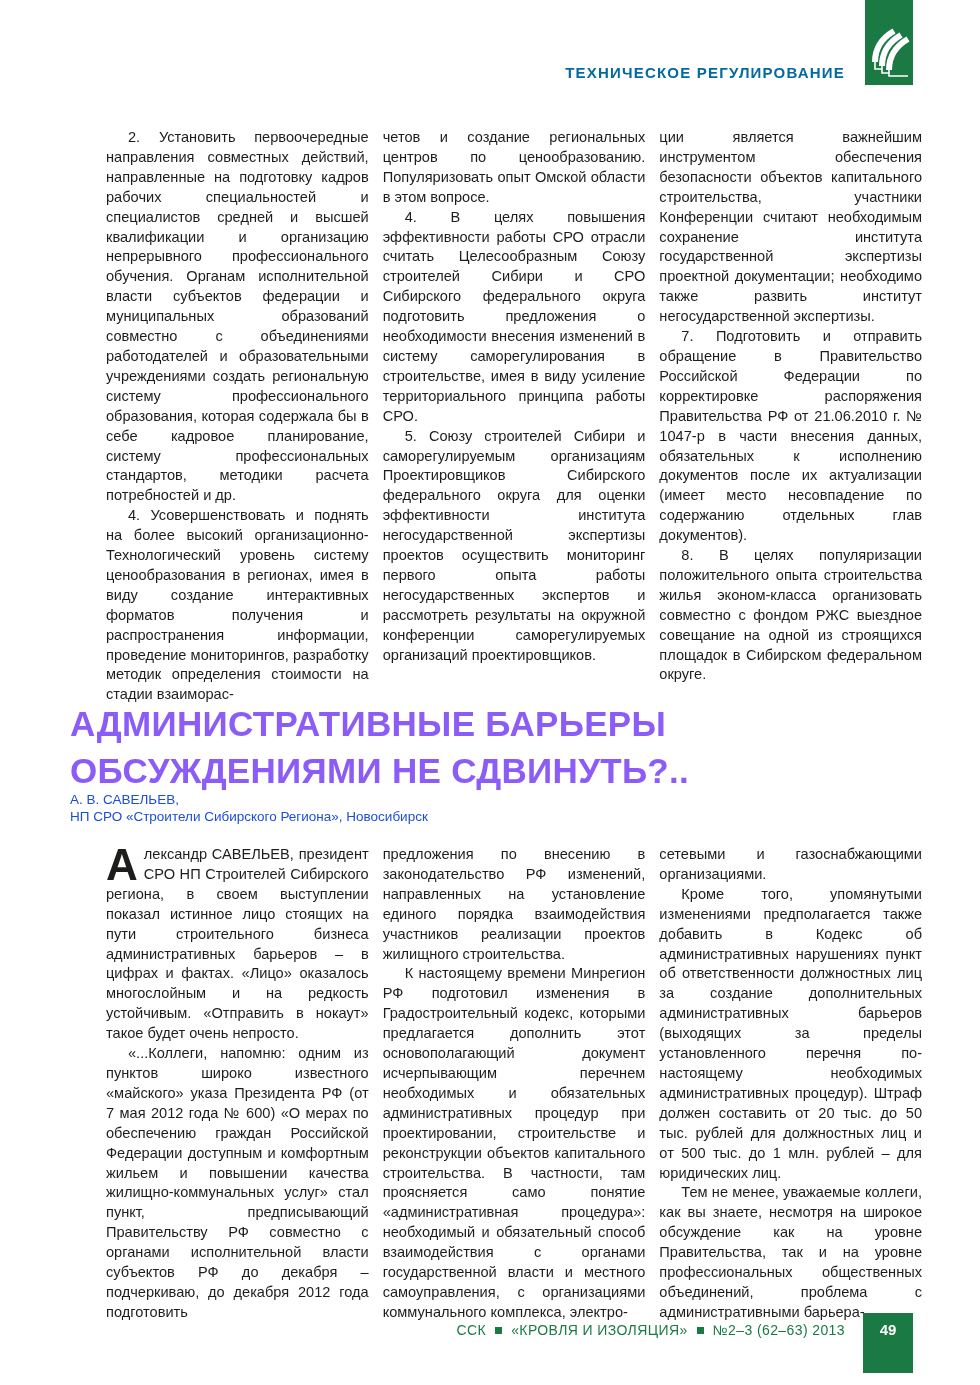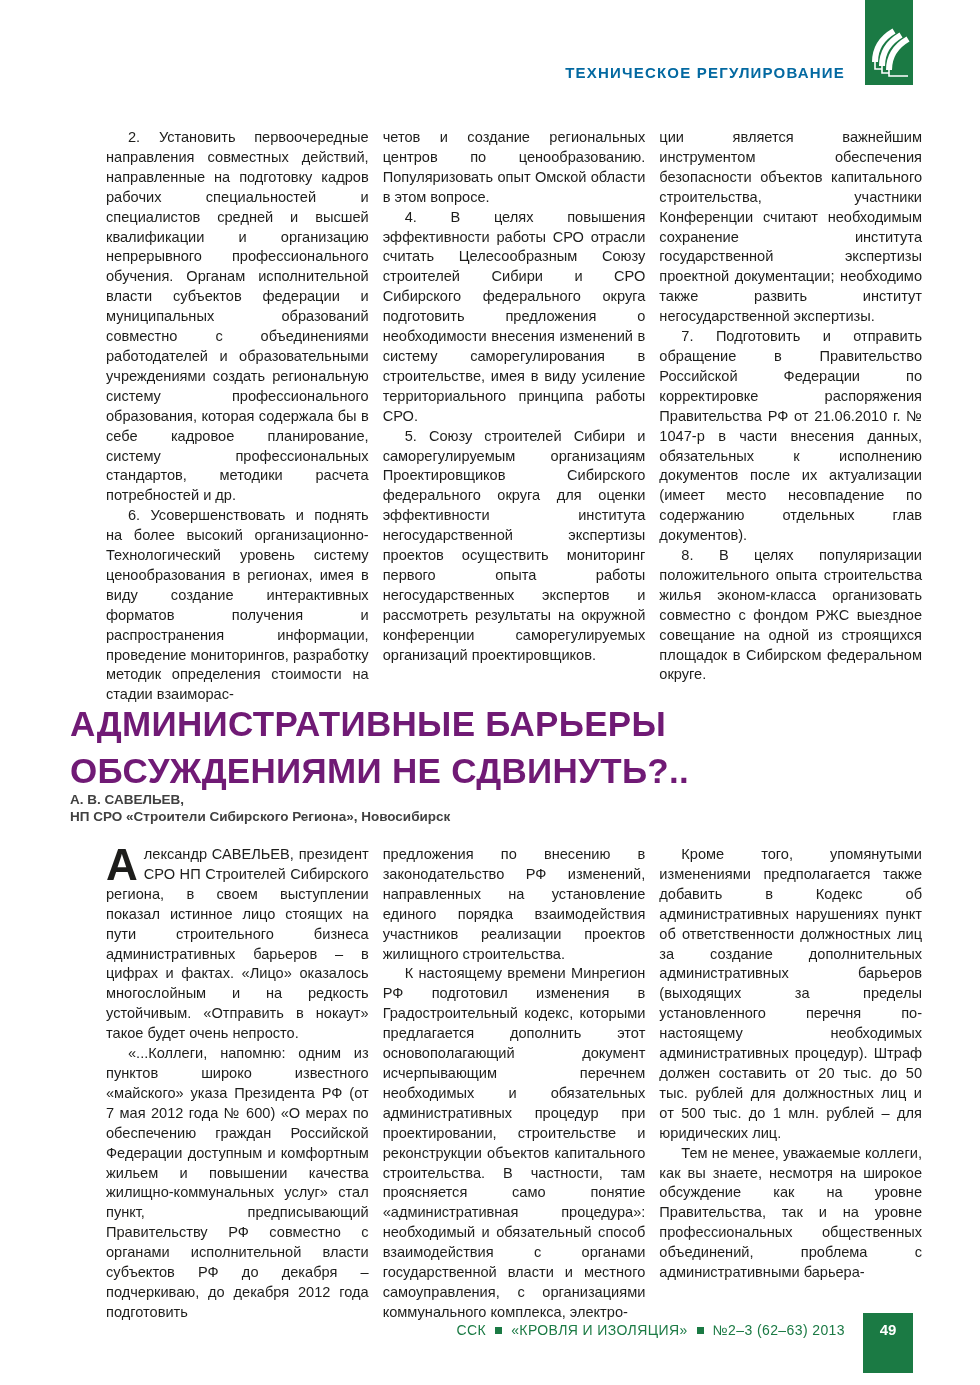--- a/index.html
+++ b/index.html
@@ -22,23 +22,23 @@
     margin:0;text-align:justify;font-size:14.6px;line-height:19.9px;color:#1d1d1b;
   }
   .col p.indent{text-indent:22px;}
   .dropcap{
     float:left;font-size:44px;line-height:35px;font-weight:bold;
     margin:2px 6px 0 0;color:#1d1d1b;
   }
   
   .headline{
     position:absolute;left:70px;top:700px;width:700px;
-    color:#701a75;font-weight:bold;font-size:35px;line-height:47px;letter-spacing:0.3px;
+    color:#8b5cf6;font-weight:bold;font-size:35px;line-height:47px;letter-spacing:0.3px;
   }
-  .byline{position:absolute;left:70px;top:791px;font-size:13.5px;line-height:17px;font-weight:bold;color:#404040;}
+  .byline{position:absolute;left:70px;top:791px;font-size:13.5px;line-height:17px;font-weight:normal;color:#1d4ed8;}
   
   .footer-line{
     position:absolute;top:1322px;right:135px;
     display:inline-flex;align-items:center;gap:9px;
     color:#1b7a44;font-size:14px;letter-spacing:0.4px;white-space:nowrap;
   }
   .footer-square{width:7px;height:7px;background:#1b7a44;display:inline-block;}
   .page-box{
     position:absolute;top:1313px;right:67px;width:50px;height:60px;background:#1b7a44;
     color:#ffffff;font-weight:bold;font-size:15px;text-align:center;box-sizing:border-box;padding-top:8px;
@@ -55,21 +55,21 @@
     <path d="M24,70 Q24,50 43,39" stroke="#ffffff" stroke-width="6" fill="none"></path>
     <path d="M10,62 L10,69 L17,69" stroke="#ffffff" stroke-width="1.6" fill="none"></path>
     <path d="M17,66 L17,73 L24,73" stroke="#ffffff" stroke-width="1.6" fill="none"></path>
     <path d="M24,70 L24,76 L43,76" stroke="#ffffff" stroke-width="1.6" fill="none"></path>
   </svg>
 </div>
 
 <div class="columns top-columns">
   <div class="col">
       <p class="para indent">2. Установить первоочередные направления совместных действий, направленные на подготовку кадров рабочих специальностей и специалистов средней и высшей квалификации и организацию непрерывного профессионального обучения. Органам исполнительной власти субъектов федерации и муниципальных образований совместно с объединениями работодателей и образовательными учреждениями создать региональную систему профессионального образования, которая содержала бы в себе кадровое планирование, систему профессиональных стандартов, методики расчета потребностей и др.</p>
-      <p class="para indent">6. Усовершенствовать и поднять на более высокий организационно-Технологический уровень систему ценообразования в регионах, имея в виду создание интерактивных форматов получения и распространения информации, проведение мониторингов, разработку методик определения стоимости на стадии взаиморас-</p>
+      <p class="para indent">4. Усовершенствовать и поднять на более высокий организационно-Технологический уровень систему ценообразования в регионах, имея в виду создание интерактивных форматов получения и распространения информации, проведение мониторингов, разработку методик определения стоимости на стадии взаиморас-</p>
     </div>
   <div class="col">
       <p class="para">четов и создание региональных центров по ценообразованию. Популяризовать опыт Омской области в этом вопросе.</p>
       <p class="para indent">4. В целях повышения эффективности работы СРО отрасли считать Целесообразным Союзу строителей Сибири и СРО Сибирского федерального округа подготовить предложения о необходимости внесения изменений в систему саморегулирования в строительстве, имея в виду усиление территориального принципа работы СРО.</p>
       <p class="para indent">5. Союзу строителей Сибири и саморегулируемым организациям Проектировщиков Сибирского федерального округа для оценки эффективности института негосударственной экспертизы проектов осуществить мониторинг первого опыта работы негосударственных экспертов и рассмотреть результаты на окружной конференции саморегулируемых организаций проектировщиков.</p>
     </div>
   <div class="col">
       <p class="para">ции является важнейшим инструментом обеспечения безопасности объектов капитального строительства, участники Конференции считают необходимым сохранение института государственной экспертизы проектной документации; необходимо также развить институт негосударственной экспертизы.</p>
       <p class="para indent">7. Подготовить и отправить обращение в Правительство Российской Федерации по корректировке распоряжения Правительства РФ от 21.06.2010 г. № 1047-р в части внесения данных, обязательных к исполнению документов после их актуализации (имеет место несовпадение по содержанию отдельных глав документов).</p>
       <p class="para indent">8. В целях популяризации положительного опыта строительства жилья эконом-класса организовать совместно с фондом РЖС выездное совещание на одной из строящихся площадок в Сибирском федеральном округе.</p>
@@ -89,20 +89,21 @@
 <div class="columns bottom-columns">
   <div class="col">
       <p class="para"><span class="dropcap">А</span>лександр САВЕЛЬЕВ, президент СРО НП Строителей Сибирского региона, в своем выступлении показал истинное лицо стоящих на пути строительного бизнеса административных барьеров – в цифрах и фактах. «Лицо» оказалось многослойным и на редкость устойчивым. «Отправить в нокаут» такое будет очень непросто.</p>
       <p class="para indent">«...Коллеги, напомню: одним из пунктов широко известного «майского» указа Президента РФ (от 7 мая 2012 года № 600) «О мерах по обеспечению граждан Российской Федерации доступным и комфортным жильем и повышении качества жилищно-коммунальных услуг» стал пункт, предписывающий Правительству РФ совместно с органами исполнительной власти субъектов РФ до декабря – подчеркиваю, до декабря 2012 года подготовить</p>
     </div>
   <div class="col">
       <p class="para">предложения по внесению в законодательство РФ изменений, направленных на установление единого порядка взаимодействия участников реализации проектов жилищного строительства.</p>
       <p class="para indent">К настоящему времени Минрегион РФ подготовил изменения в Градостроительный кодекс, которыми предлагается дополнить этот основополагающий документ исчерпывающим перечнем необходимых и обязательных административных процедур при проектировании, строительстве и реконструкции объектов капитального строительства. В частности, там проясняется само понятие «административная процедура»: необходимый и обязательный способ взаимодействия с органами государственной власти и местного самоуправления, с организациями коммунального комплекса, электро-</p>
     </div>
   <div class="col">
+      <p class="para">сетевыми и газоснабжающими организациями.</p>
       <p class="para indent">Кроме того, упомянутыми изменениями предполагается также добавить в Кодекс об административных нарушениях пункт об ответственности должностных лиц за создание дополнительных административных барьеров (выходящих за пределы установленного перечня по-настоящему необходимых административных процедур). Штраф должен составить от 20 тыс. до 50 тыс. рублей для должностных лиц и от 500 тыс. до 1 млн. рублей – для юридических лиц.</p>
       <p class="para indent">Тем не менее, уважаемые коллеги, как вы знаете, несмотря на широкое обсуждение как на уровне Правительства, так и на уровне профессиональных общественных объединений, проблема с административными барьера-</p>
     </div>
 </div>
 
 <div class="footer-line">
   <span>ССК</span>
   <span class="footer-square"></span>
   <span>«КРОВЛЯ И ИЗОЛЯЦИЯ»</span>
   <span class="footer-square"></span>

